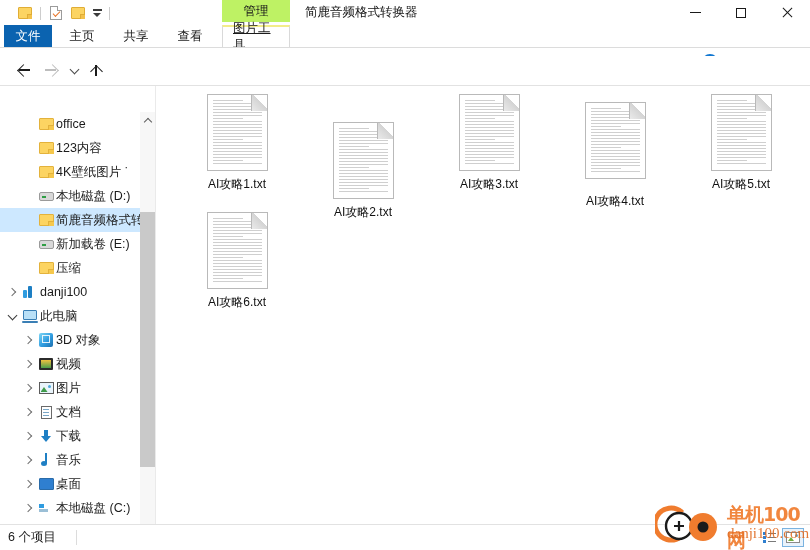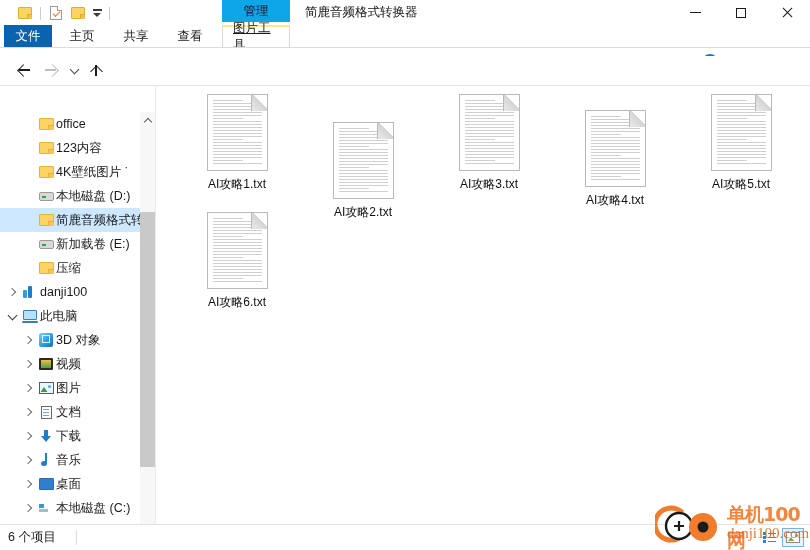--- a/index.html
+++ b/index.html
@@ -36,21 +36,21 @@
     content:"";position:absolute;left:2px;top:4px;width:6px;height:3px;
     border-left:1.6px solid #e8762a;border-bottom:1.6px solid #e8762a;
     transform:rotate(-45deg);
   }
   .qat-sep{width:1px;height:13px;background:#cdcdcd;margin:0 4px;}
   .qat-caret{width:16px;height:20px;display:flex;align-items:center;justify-content:center;}
   .caret-d{width:0;height:0;border-left:4px solid transparent;border-right:4px solid transparent;border-top:4px solid #3b3b3b;}
   .caret-bar{width:9px;height:1.5px;background:#3b3b3b;margin-bottom:2px;}
 
   .ctx-tab{
-    position:absolute;left:222px;top:0;width:68px;height:22px;background:#0ea5e9;
+    position:absolute;left:222px;top:0;width:68px;height:22px;background:#bef264;
     display:flex;align-items:center;justify-content:center;font-size:12.5px;color:#1b1b1b;
   }
   .win-title{position:absolute;left:305px;top:0;height:24px;display:flex;align-items:center;font-size:12.5px;color:#111;}
 
   .wbtns{position:absolute;right:0;top:0;display:flex;height:25px;}
   .wbtn{width:46px;height:25px;display:flex;align-items:center;justify-content:center;}
   .wbtn .m{width:11px;height:1px;background:#1a1a1a;}
   .wbtn .sq{width:10px;height:10px;border:1px solid #1a1a1a;box-sizing:border-box;}
   .wbtn .x{position:relative;width:12px;height:12px;}
   .wbtn .x:before,.wbtn .x:after{content:"";position:absolute;left:0;top:5.5px;width:13px;height:1px;background:#1a1a1a;}
@@ -658,21 +658,21 @@
               <i class=""></i>
               <i class=""></i>
               <i class=""></i>
               <i class="sh"></i>
               <i class=""></i>
             </div>
             <div class="fold"></div>
           </div>
           <div class="fname">AI攻略3.txt</div>
         </div>
-        <div class="fitem" style="left: 396px; top: 24px;">
+        <div class="fitem" style="left: 396px; top: 16px; gap: 9px;">
           <div class="txticon">
             <div class="lines">
               <i class="sh"></i>
               <i class=""></i>
               <i class=""></i>
               <i class=""></i>
               <i class=""></i>
               <i class=""></i>
               <i class="sh"></i>
               <i class=""></i>

